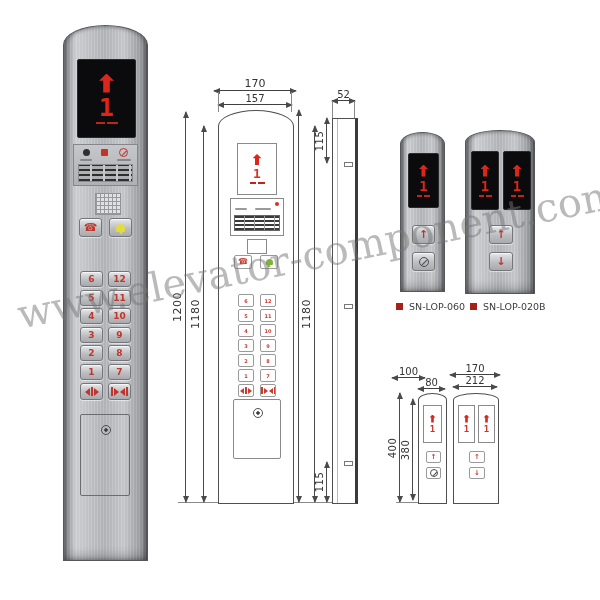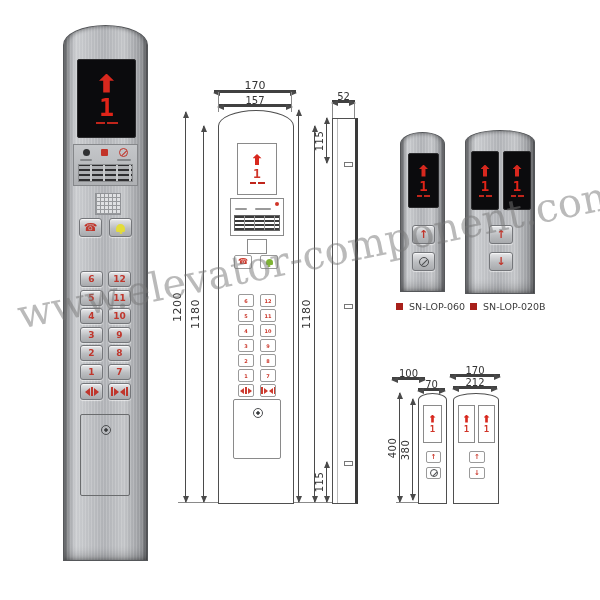--- a/index.html
+++ b/index.html
@@ -65,21 +65,21 @@
   .ddisp{border:1px solid #8a8a8a;background:#fff;display:flex;flex-direction:column;align-items:center;justify-content:center;gap:2px;}
   .dbtn{border:1px solid #9a9a9a;border-radius:2px;background:#fff;display:flex;align-items:center;justify-content:center;color:#cc3a2e;font-weight:bold;}
   .grille-draw{border:1px solid #666;
     background-image:repeating-linear-gradient(90deg,transparent 0 9px,#999 9px 10px),
                      repeating-linear-gradient(0deg,#3a3a3a 0 2px,transparent 2px 4px);}
   .reddot{border-radius:50%;background:#d03428;}
   .keyicon{width:8px;height:8px;border:1px solid #4c4e50;border-radius:50%;position:relative;overflow:hidden;}
   .keyicon::after{content:"";position:absolute;left:-2px;top:50%;width:13px;height:1px;background:#4c4e50;transform:rotate(-45deg);}
 
   
-  .hdim{position:absolute;height:0;border-top:3px solid #404040;}
+  .hdim{position:absolute;height:0;border-top:1px solid #404040;}
   .hdim::before{content:"";position:absolute;left:-1px;top:-3px;border-top:3px solid transparent;border-bottom:3px solid transparent;border-right:7px solid #4a4a4a;}
   .hdim::after{content:"";position:absolute;right:-1px;top:-3px;border-top:3px solid transparent;border-bottom:3px solid transparent;border-left:7px solid #4a4a4a;}
   .hdim>span{position:absolute;left:0;right:0;top:-14px;text-align:center;font-size:11px;color:#333;}
   .hdim.small>span{font-size:10px;top:-12px;}
   .vdim{position:absolute;width:0;border-left:1px solid #4a4a4a;}
   .vdim::before{content:"";position:absolute;top:-1px;left:-3.5px;border-left:3px solid transparent;border-right:3px solid transparent;border-bottom:7px solid #4a4a4a;}
   .vdim::after{content:"";position:absolute;bottom:-1px;left:-3.5px;border-left:3px solid transparent;border-right:3px solid transparent;border-top:7px solid #4a4a4a;}
   .vdim>span{position:absolute;top:50%;right:2px;transform:translateY(-50%) rotate(180deg);
              writing-mode:vertical-rl;font-size:11px;color:#333;letter-spacing:.5px;}
   .vdim.small>span{font-size:10px;}
@@ -354,21 +354,21 @@
   </div>
   <div class="prod-label" style="left:470px;top:301px;">
     <span class="red-sq"></span>
     <span>SN-LOP-020B</span>
   </div>
 
   <div class="hdim small" style="left:392px;top:377px;width:33px;">
     <span>100</span>
     </div>
   <div class="hdim small" style="left:418px;top:388px;width:27px;">
-    <span>70</span>
+    <span>80</span>
     </div>
   <div class="vdim small" style="left:399px;top:393px;height:109px;">
     <span>400</span>
     </div>
   <div class="vdim small" style="left:412px;top:399px;height:101px;">
     <span>380</span>
     </div>
 
   <div class="hdim small" style="left:450px;top:374px;width:50px;">
     <span>170</span>

